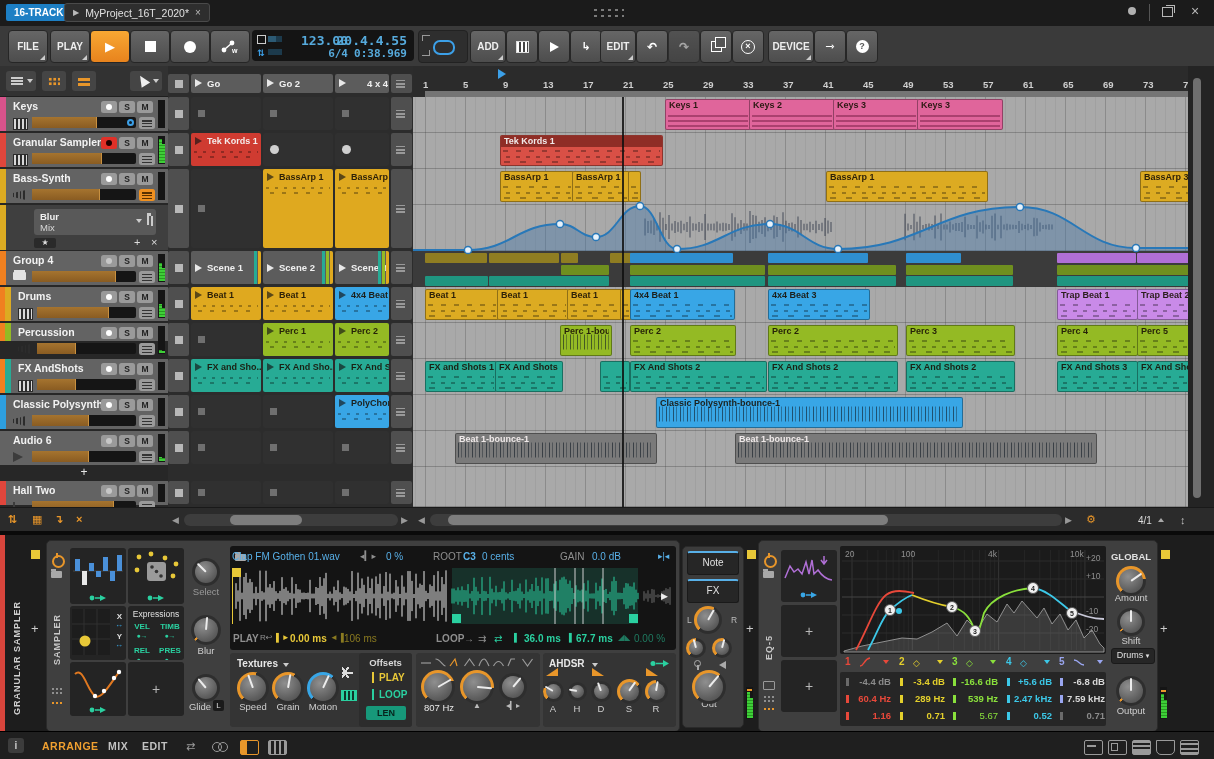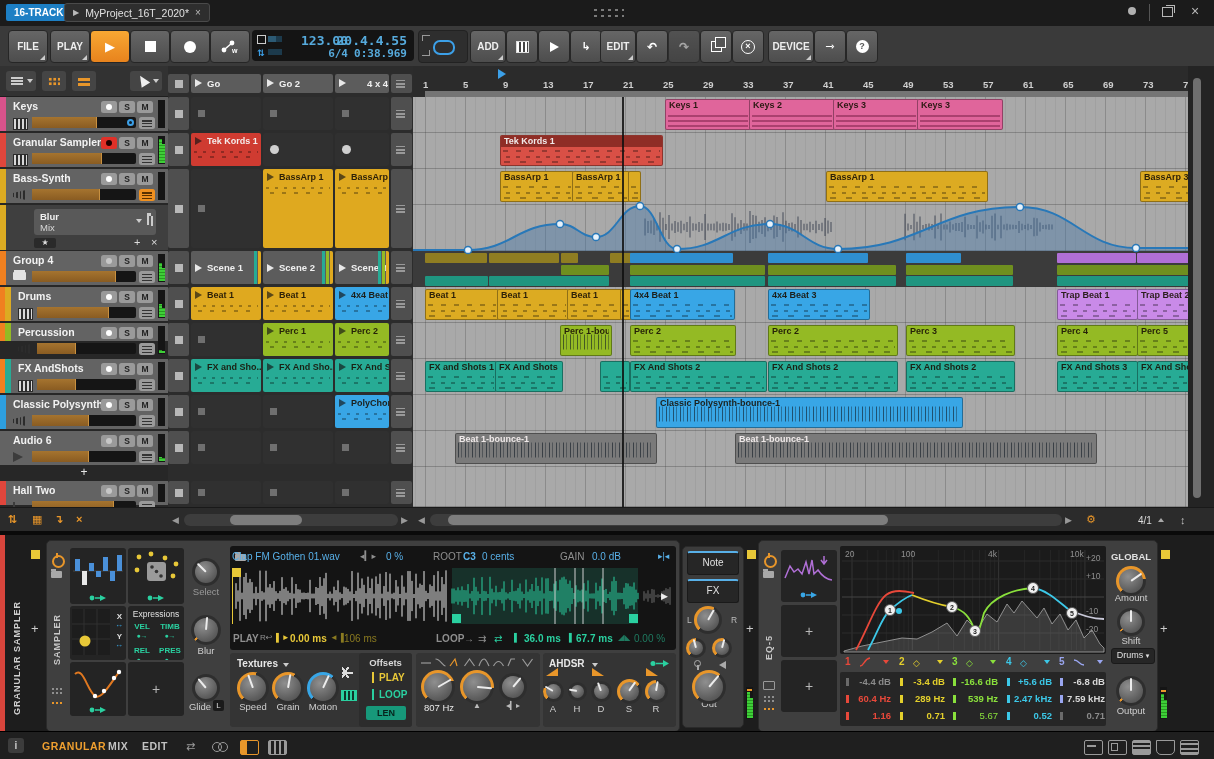--- a/index.html
+++ b/index.html
@@ -1361,21 +1361,21 @@
       </div>
       <div class="knob" style="left: 1116px; top: 141px; width: 30px; height: 30px;">
         <b style="background: conic-gradient(from 225deg, rgb(232, 150, 42) 2.25%, rgb(46, 46, 46) 2.25%, rgb(46, 46, 46) 75%, rgb(46, 46, 46) 75%);"></b>
         <s></s>
         <i style="transform: rotate(180deg);"></i>
       </div>
     </div>
 
 <div id="bottombar">
   <span style="position:absolute;left:8px;top:6px;width:16px;height:15px;background:#3c3c3c;border-radius:3px;color:#ccc;font-weight:bold;text-align:center;line-height:15px;font-size:10px"><i style="font-style:normal">i</i></span>
-  <span class="btab" style="left:42px;color:#f0a030">GRANULAR</span>
+  <span class="btab" style="left:42px;color:#f0a030">ARRANGE</span>
   <span class="btab" style="left:108px">MIX</span>
   <span class="btab" style="left:142px">EDIT</span>
   <span style="position:absolute;left:186px;top:8px;color:#9a9a9a;font-size:11px">⇄</span>
   <span style="position:absolute;left:212px;top:10px;width:8px;height:8px;border:1.5px solid #9a9a9a;border-radius:50%"></span>
   <span style="position:absolute;left:218px;top:10px;width:8px;height:8px;border:1.5px solid #9a9a9a;border-radius:50%"></span>
   <span class="mini-ico" style="left:240px;border-color:#e8962a;background:linear-gradient(90deg,#e8962a 0 6px,transparent 6px)"></span>
   <span class="mini-ico" style="left:268px;background:repeating-linear-gradient(90deg,#9a9a9a 0 2px,transparent 2px 5px)"></span>
   <span class="mini-ico" style="left:1084px">
         <i style="position:absolute;left:2px;top:4px;width:9px;height:1.5px;background:#9a9a9a"></i>
       </span>

